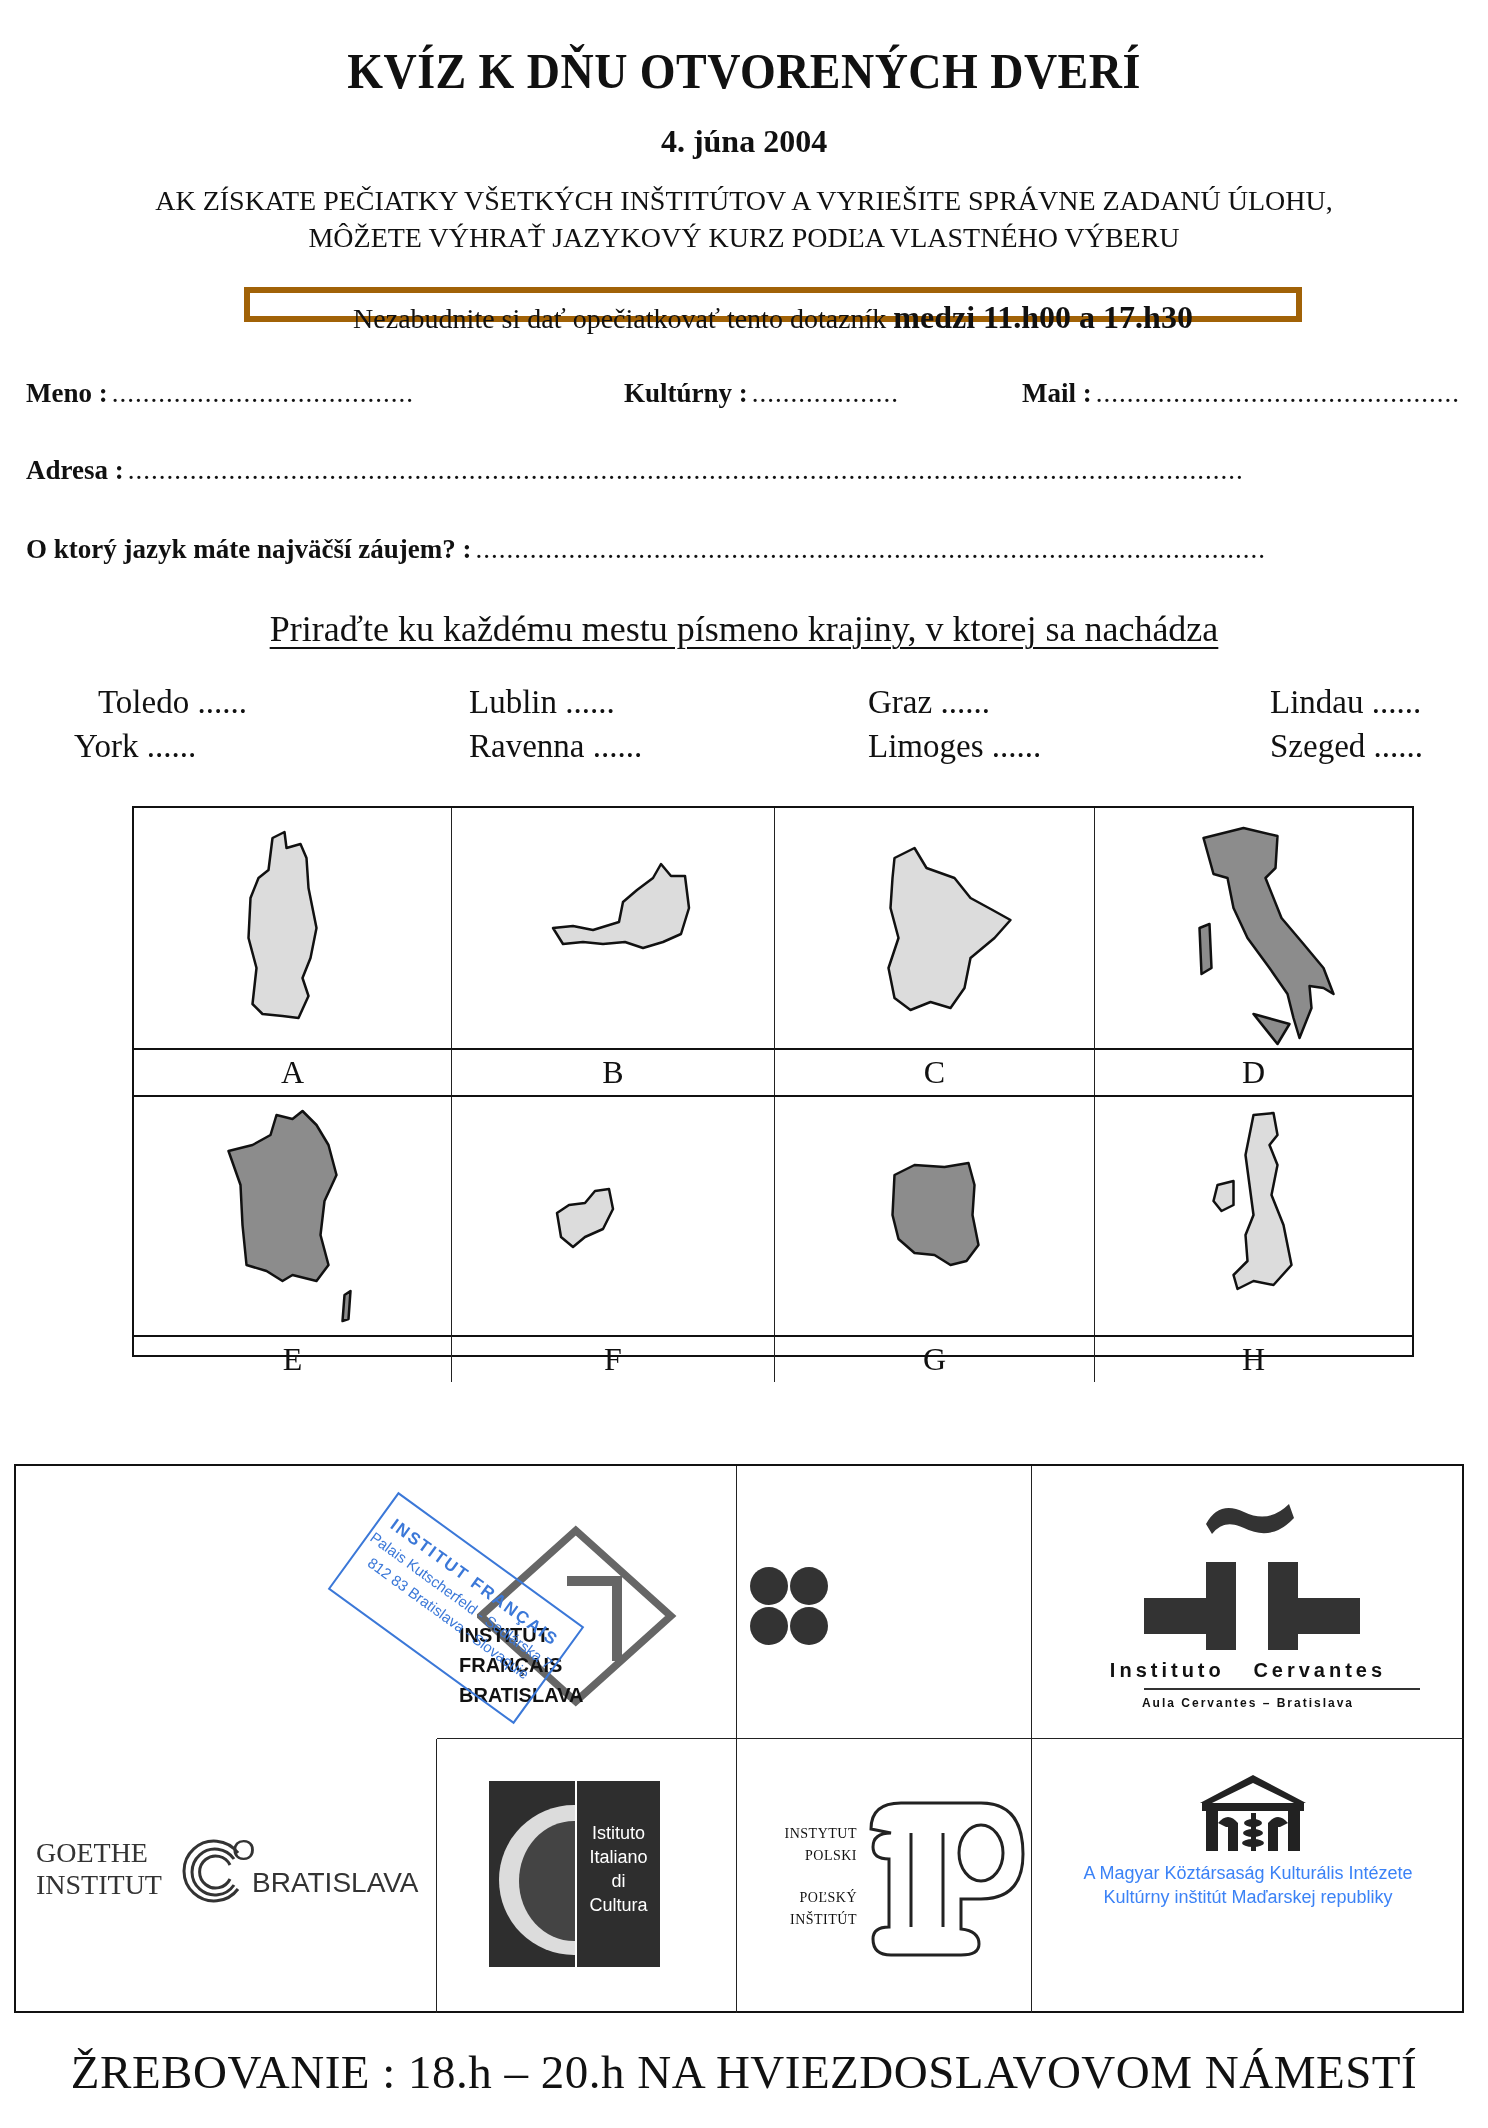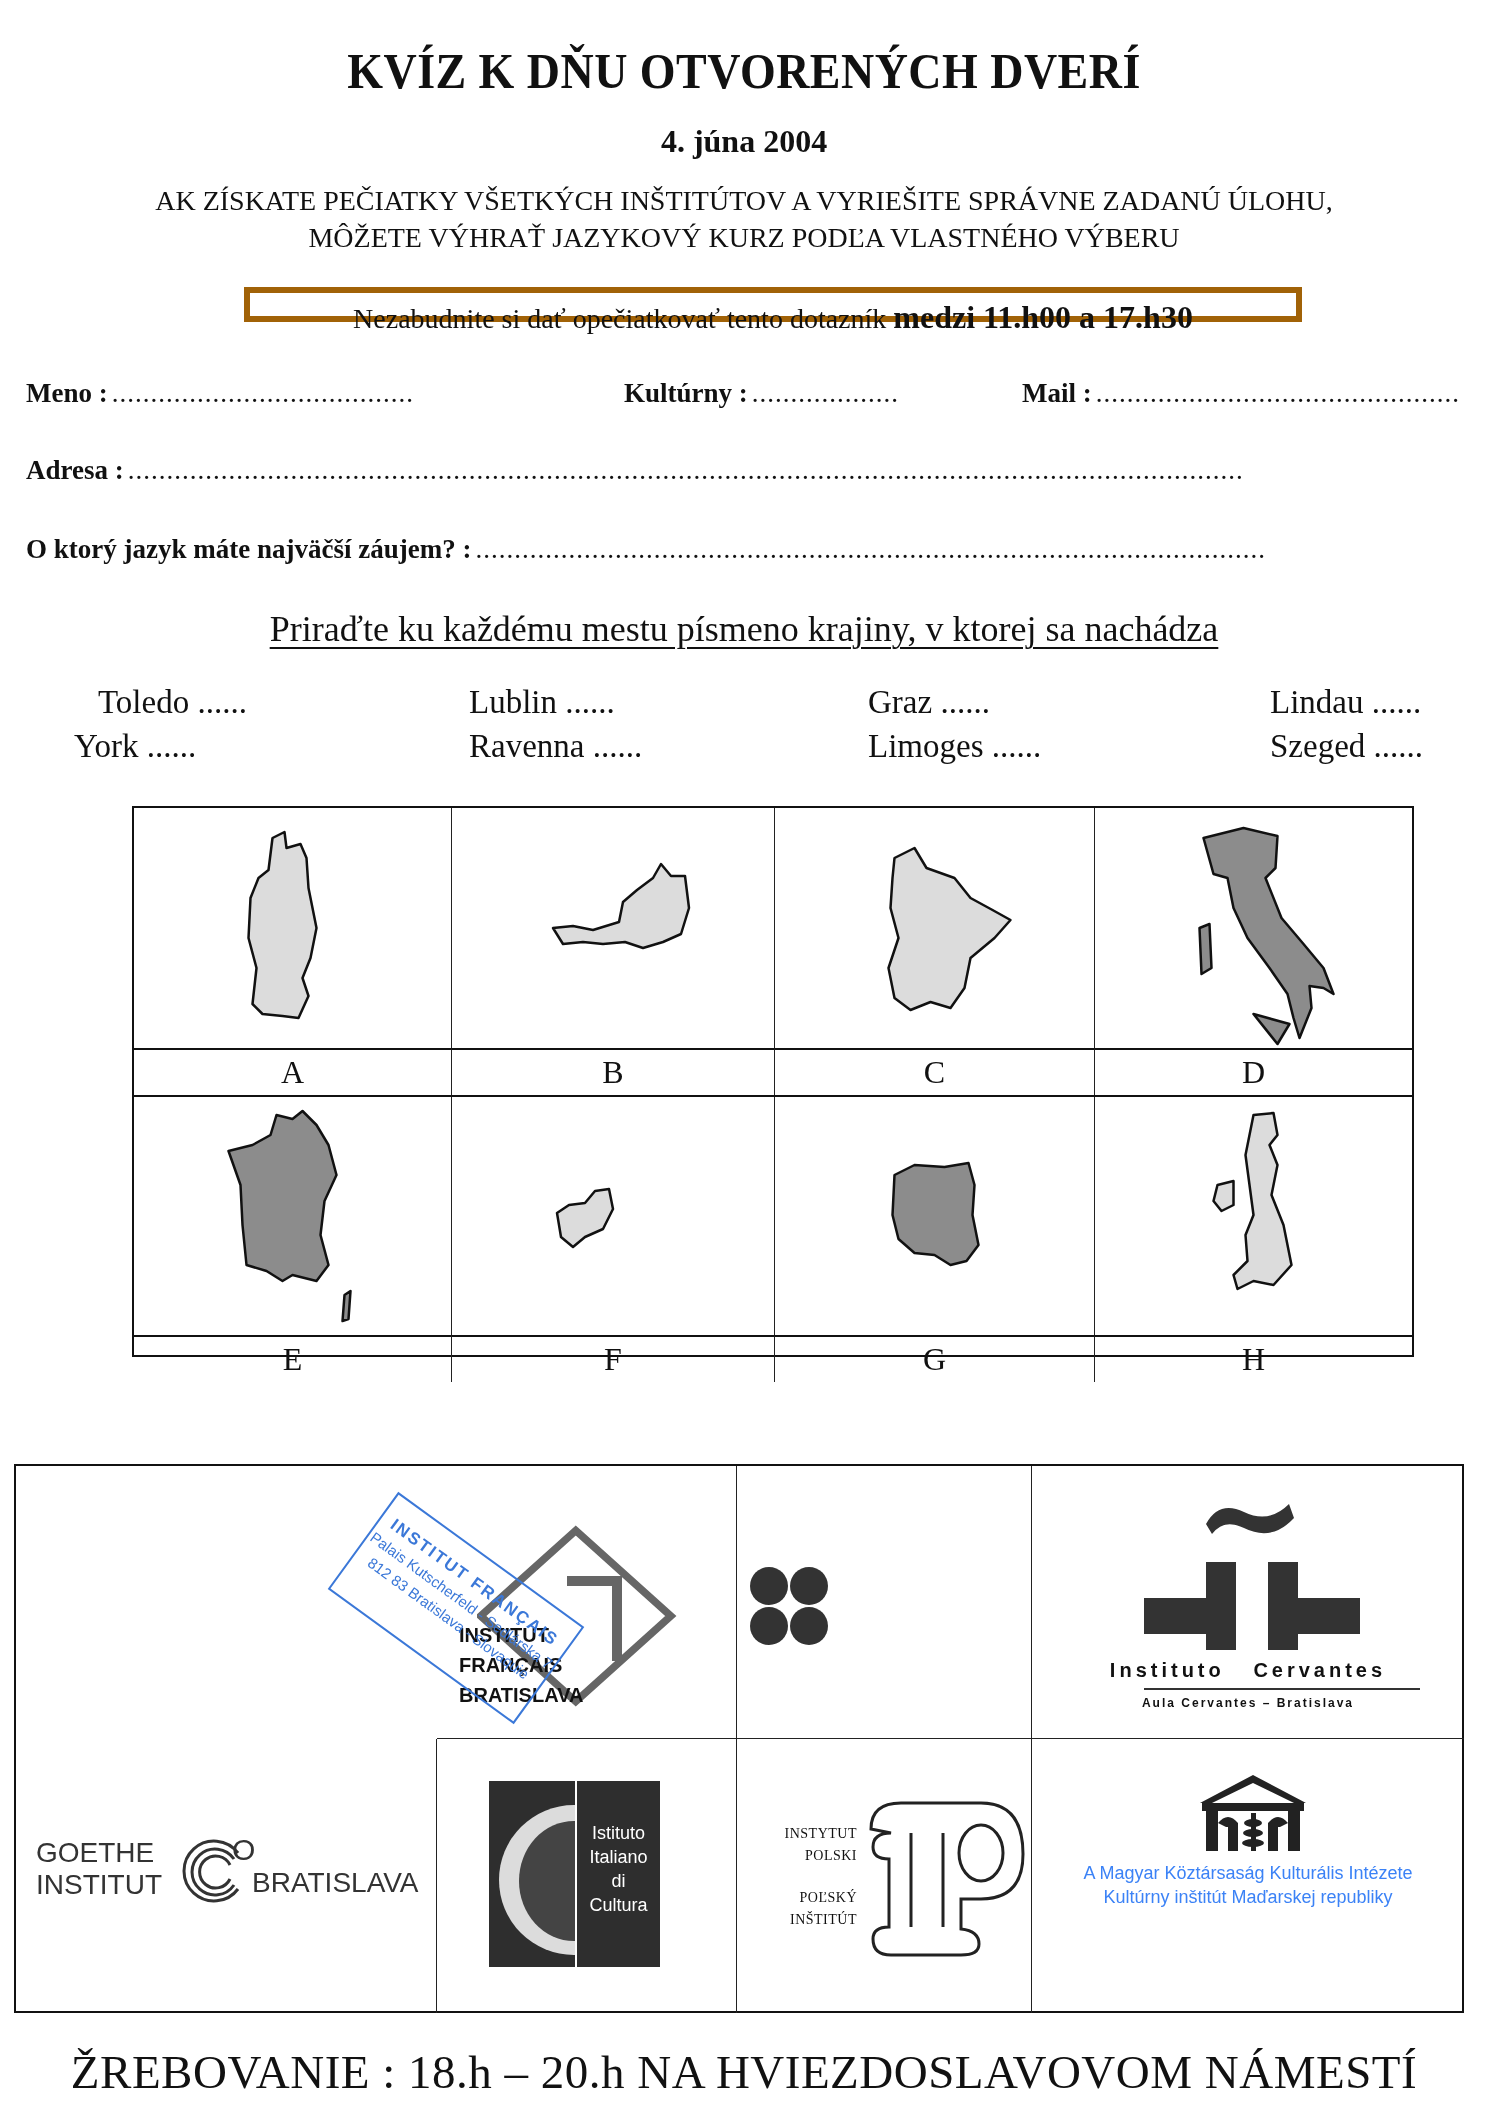--- a/index.html
+++ b/index.html
@@ -172,21 +172,21 @@
       <rect x="62" y="72" width="30" height="88" fill="#333"></rect>
       <rect x="124" y="72" width="30" height="88" fill="#333"></rect>
       <rect x="124" y="108" width="92" height="36" fill="#333"></rect>
     </svg>
     <div class="sans" style="position:absolute; left:0; width:432px; top:193px; text-align:center; font-size:20px; font-weight:bold; letter-spacing:4px; white-space:pre;">Instituto   Cervantes</div>
     <div style="position:absolute; left:112px; width:276px; top:222px; border-top:2px solid #333;"></div>
     <div class="sans" style="position:absolute; left:0; width:432px; top:230px; text-align:center; font-size:12px; font-weight:bold; letter-spacing:2px;">Aula Cervantes – Bratislava</div>
   </div>
 
   <div class="logo-cell" style="left:0; top:273px; width:421px; height:274px; border-bottom:none;">
-    <div class="sans" style="position:absolute; left:20px; top:98px; font-size:28px; line-height:32px; color:#333; font-weight:300;">
+    <div class="sans" style="position:absolute; left:20px; top:98px; font-size:28px; line-height:32px; color:#333; font-weight:300;font-family:Liberation Serif, serif;">
       <div>GOETHE</div>
       <div>INSTITUT</div>
     </div>
     <svg style="position:absolute; left:162px; top:94px;" width="70" height="76">
       <path d="M60 20 A 30 30 0 1 0 60 56" fill="none" stroke="#333" stroke-width="3"></path>
       <path d="M56 26 A 23 23 0 1 0 56 52" fill="none" stroke="#333" stroke-width="3"></path>
       <path d="M52 32 A 16 16 0 1 0 52 46" fill="none" stroke="#333" stroke-width="3"></path>
     </svg>
     <div class="sans" style="position:absolute; left:216px; top:94px; font-size:30px; color:#333;">O</div>
     <div class="sans" style="position:absolute; left:236px; top:128px; font-size:28px; color:#333;">BRATISLAVA</div>

